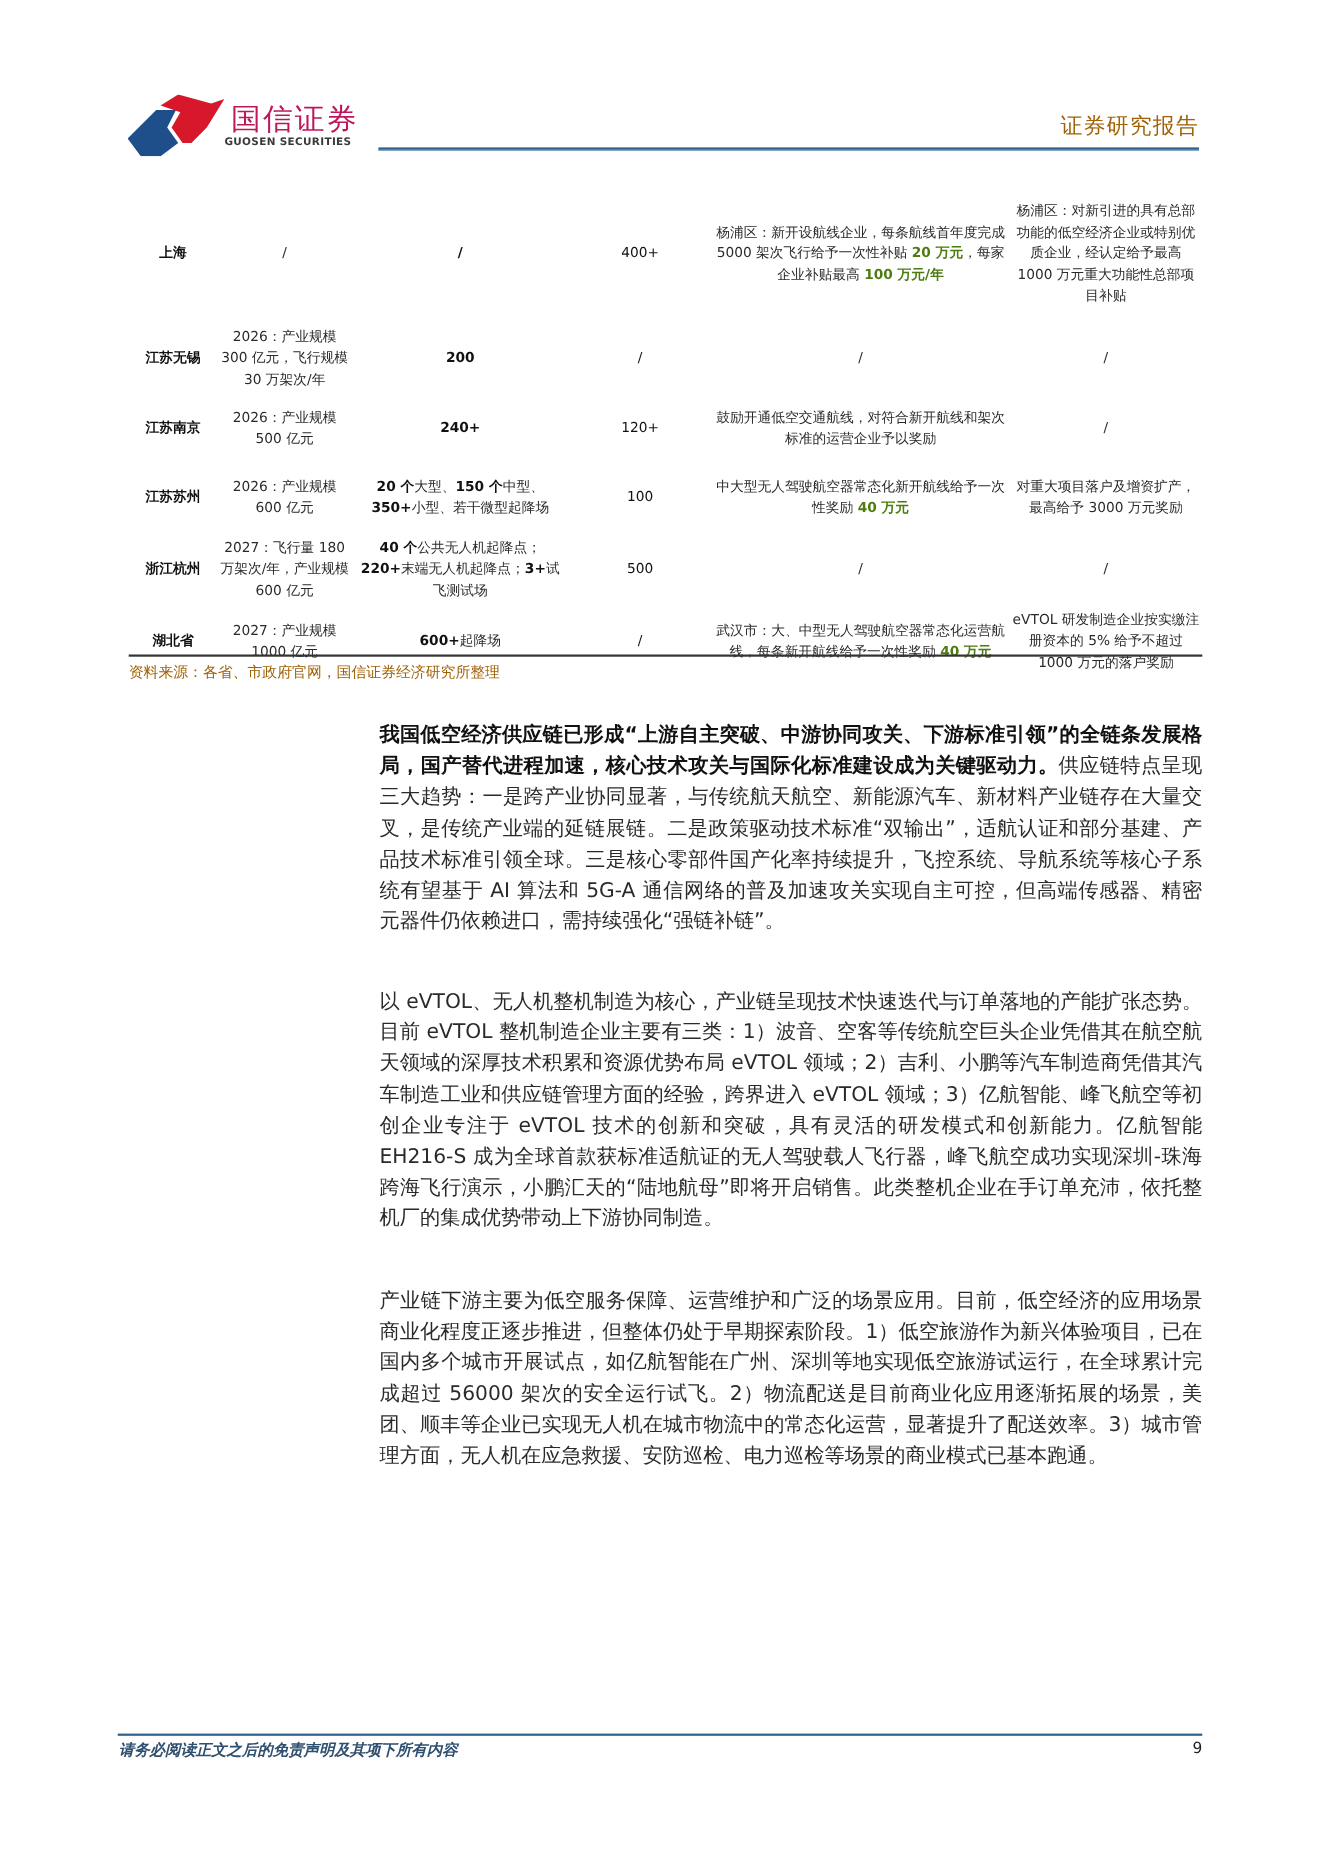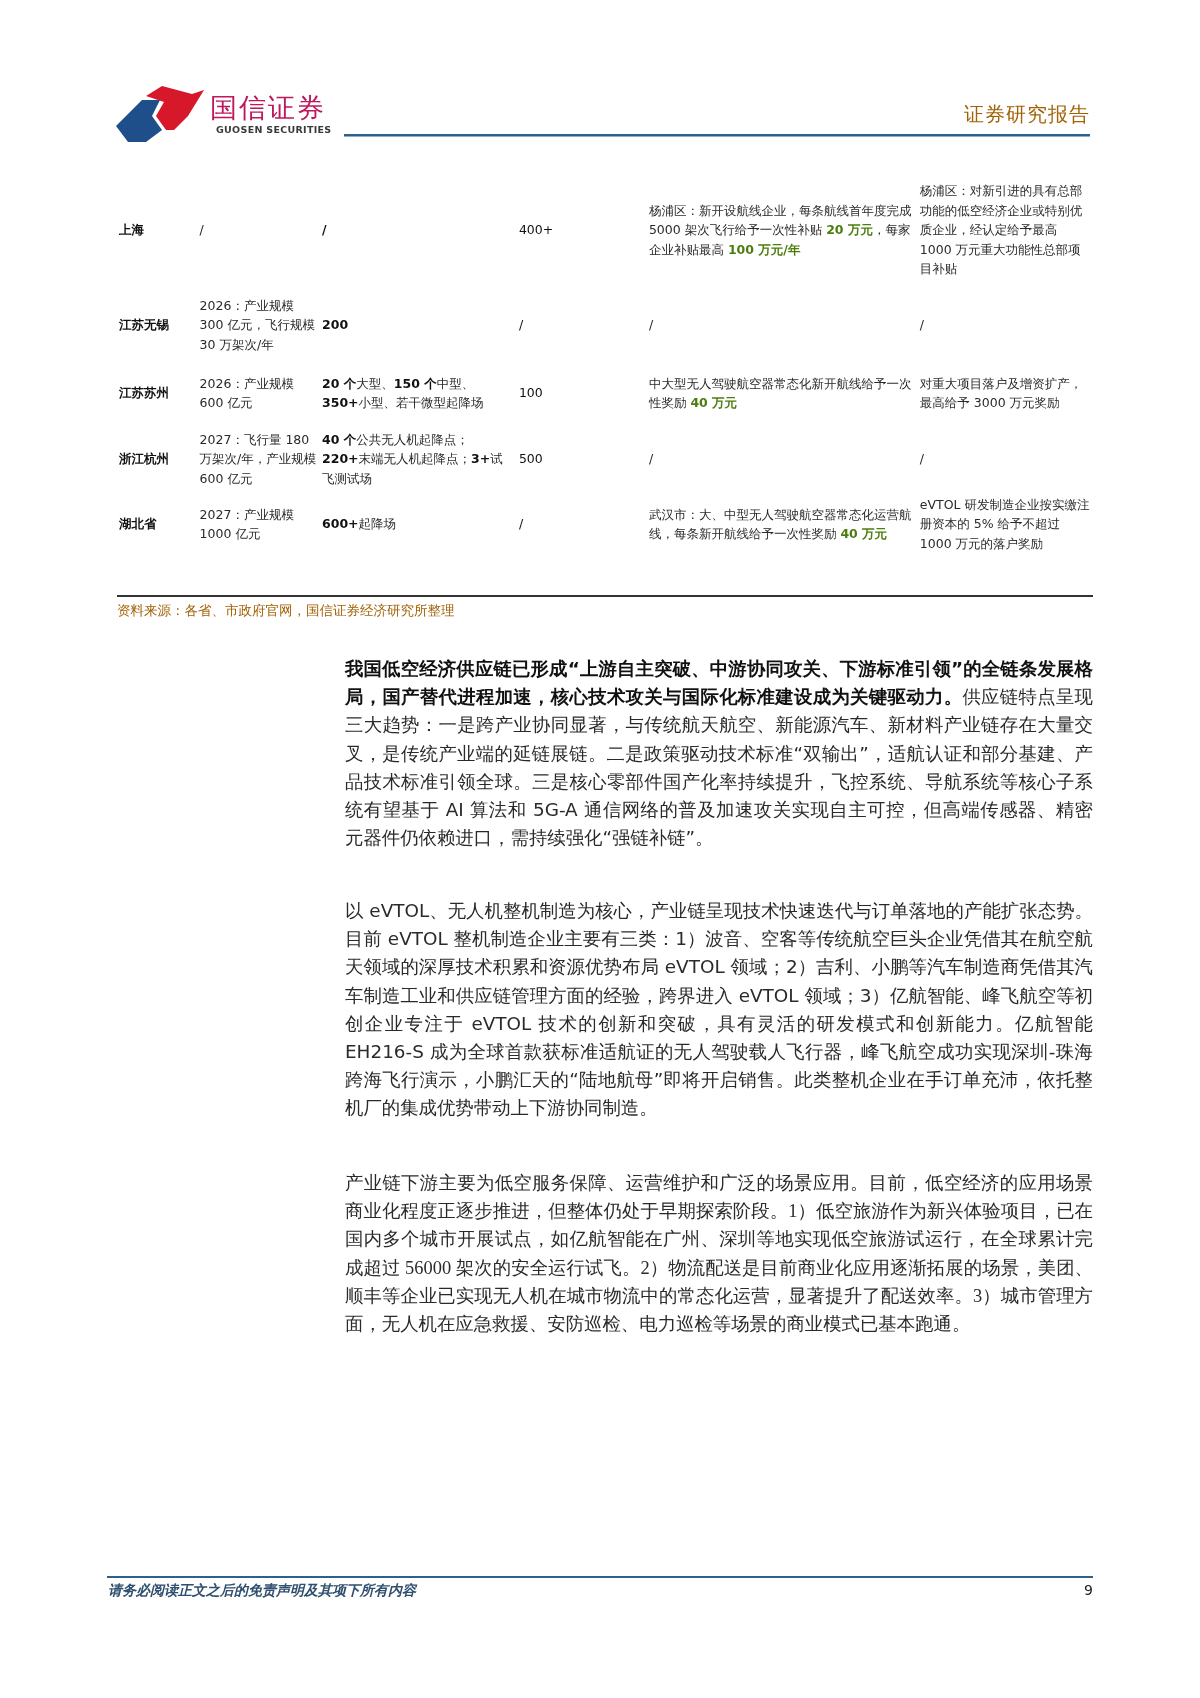--- a/index.html
+++ b/index.html
@@ -3,43 +3,43 @@
 <meta charset="utf-8">
 <style>
   * { box-sizing: border-box; margin: 0; padding: 0; }
   html, body { width: 1200px; height: 1698px; background: #ffffff; }
   body { position: relative; font-family: "DejaVu Sans", "Liberation Sans", sans-serif; color: #1a1a1a; overflow: hidden; }
 
   
   .header { position: absolute; left: 0; top: 0; width: 1200px; height: 145px; }
   .logo-mark { position: absolute; left: 116px; top: 86px; width: 88px; height: 56px; }
   .logo-cn { position: absolute; left: 210px; top: 90px; font-size: 27px; letter-spacing: 2px; color: #be185d; font-weight: normal; }
-  .logo-en { position: absolute; left: 216px; top: 124px; font-size: 9.5px; font-weight: bold; color: #3a3a3a; letter-spacing: 0.3px; }
+  .logo-en { position: absolute; left: 204px; top: 124px; font-size: 9.5px; font-weight: bold; color: #3a3a3a; letter-spacing: 0.3px; }
   .header-title { position: absolute; right: 110px; top: 101px; font-size: 20px; font-weight: normal; color: #a16207; letter-spacing: 1px; }
   .header-rule { position: absolute; left: 344px; top: 134px; width: 746px; height: 3px; background: #2f5f8a; border-bottom: 1px solid #8fb0cc; }
 
   
   .policy-table { position: absolute; left: 117px; top: 170px; width: 976px; border-collapse: collapse; font-size: 12.5px; line-height: 19.5px; }
-  .policy-table td { vertical-align: middle; padding: 0 2px; color: #2a2a2a; }
+  .policy-table td { text-align: center; vertical-align: middle; padding: 0 2px; color: #2a2a2a; }
   .policy-table td.region { font-weight: bold; color: #111; width: 82px; }
   .policy-table td.c1 { width: 124px; }
   .policy-table td.c2 { width: 200px; }
   .policy-table td.c3 { width: 132px; font-weight: normal; color: #111; }
   .policy-table td.c4 { width: 276px; }
   .policy-table td.c5 { width: 178px; }
   .b { font-weight: bold; color: #111; }
   .bu { font-weight: bold; color: #4d7c0f; }
   .table-bottom-rule { position: absolute; left: 117px; top: 595px; width: 976px; height: 2px; background: #333; }
   .source-note { position: absolute; left: 117px; top: 602px; font-size: 13.5px; color: #a16207; }
 
   
   .body-text { position: absolute; left: 345px; width: 748px; font-size: 18.4px; line-height: 28.2px; color: #2a2a2a; text-align: justify; }
   .para1 { top: 655px; }
   .para2 { top: 897px; }
-  .para3 { top: 1169px; font-family: Liberation Serif, serif; }
+  .para3 { top: 1169px; }
   .lead { font-weight: bold; color: #111; }
 
   
   .footer-rule { position: absolute; left: 107px; top: 1576px; width: 986px; height: 2px; background: #2f5f8a; }
   .footer-note { position: absolute; left: 108px; top: 1582px; font-size: 14px; font-style: italic; font-weight: bold; color: #2f4f6f; }
   .page-num { position: absolute; right: 107px; top: 1582px; font-size: 14px; color: #222; }
 </style>
 </head>
 <body>
 
@@ -68,20 +68,28 @@
 
     <tr style="height:70px;">
       <td class="region">江苏无锡</td>
       <td class="c1">2026：产业规模 300 亿元，飞行规模 30 万架次/年</td>
       <td class="c2"><span class="b">200</span></td>
       <td class="c3">/</td>
       <td class="c4">/</td>
       <td class="c5">/</td>
     </tr>
 
+    <tr style="height:58px;">
+      <td class="region">江苏南京</td>
+      <td class="c1">2026：产业规模 500 亿元</td>
+      <td class="c2"><span class="b">240+</span></td>
+      <td class="c3">120+</td>
+      <td class="c4">鼓励开通低空交通航线，对符合新开航线和架次标准的运营企业予以奖励</td>
+      <td class="c5">/</td>
+    </tr>
 
     <tr style="height:66px;">
       <td class="region">江苏苏州</td>
       <td class="c1">2026：产业规模 600 亿元</td>
       <td class="c2"><span class="b">20 个</span><span>大型、</span><span class="b">150 个</span><span>中型、</span><span class="b">350+</span><span>小型、若干微型起降场</span></td>
       <td class="c3">100</td>
       <td class="c4"><span>中大型无人驾驶航空器常态化新开航线给予一次性奖励 </span><span class="bu">40 万元</span></td>
       <td class="c5">对重大项目落户及增资扩产，最高给予 3000 万元奖励</td>
     </tr>
 

